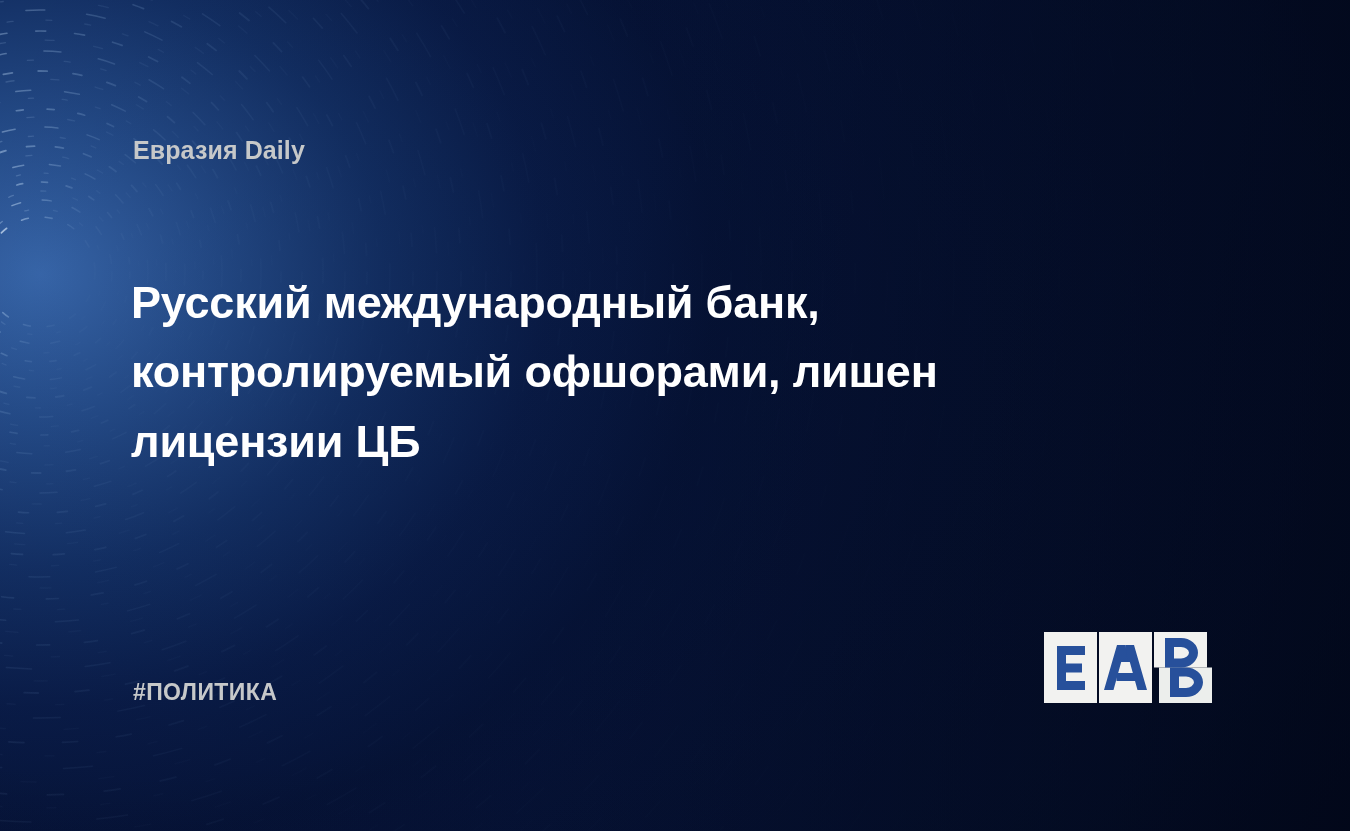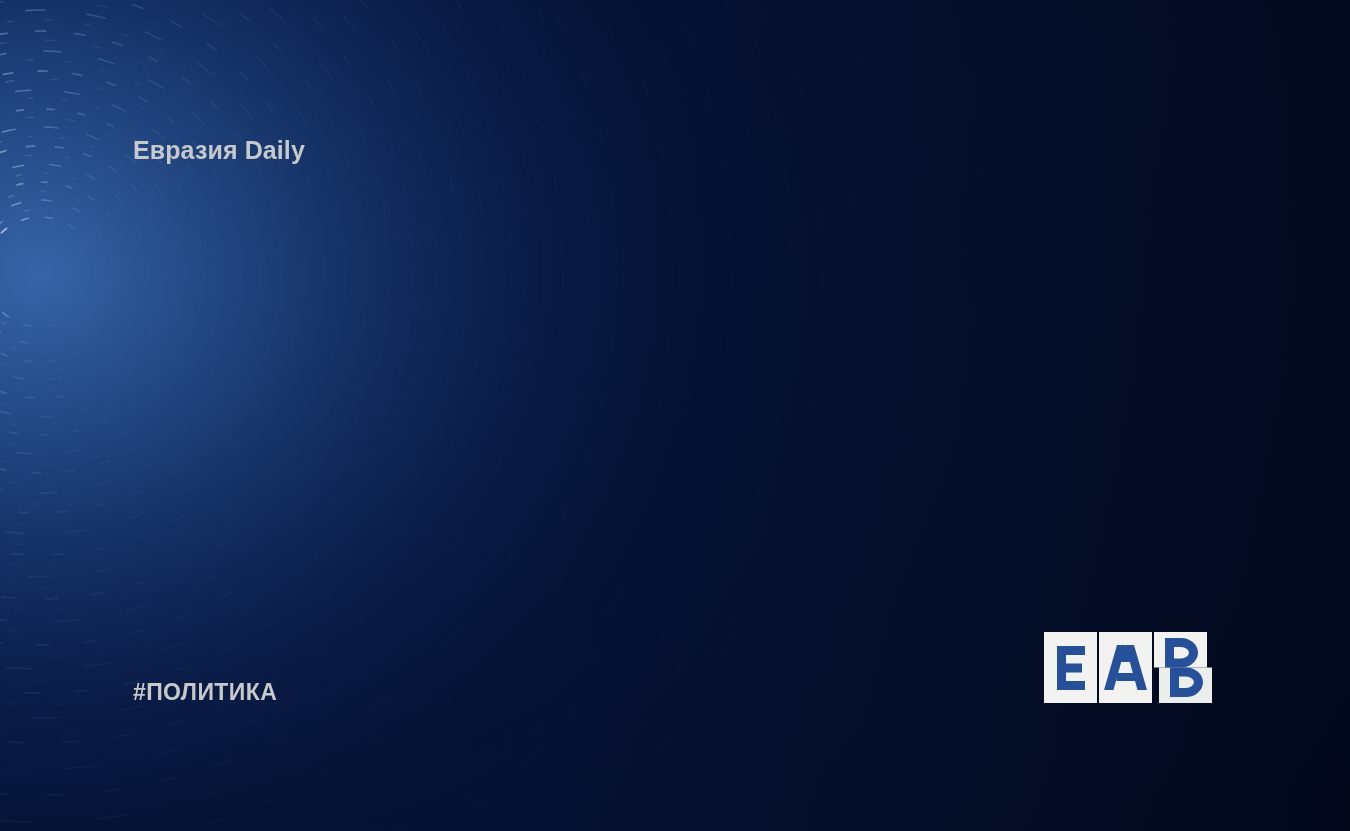--- a/index.html
+++ b/index.html
@@ -230,20 +230,21 @@
     </svg>
   </div>
 
   <div class="bg-vignette"></div>
   <div class="bg-vignette2"></div>
 
   <div class="content">
 
     <div class="brand">Евразия Daily</div>
 
+    <div class="headline">Русский международный банк, контролируемый офшорами, лишен лицензии ЦБ</div>
 
     <div class="tag">#ПОЛИТИКА</div>
 
     <div class="logo">
       <svg width="178" height="71" viewBox="0 0 178 71" xmlns="http://www.w3.org/2000/svg" role="img">
 
         <rect x="0" y="0" width="53" height="71" fill="#f2f2f0"></rect>
         <g fill="#27509b">
           <rect x="13" y="14" width="9" height="44"></rect>
           <rect x="13" y="14" width="28" height="9"></rect>

